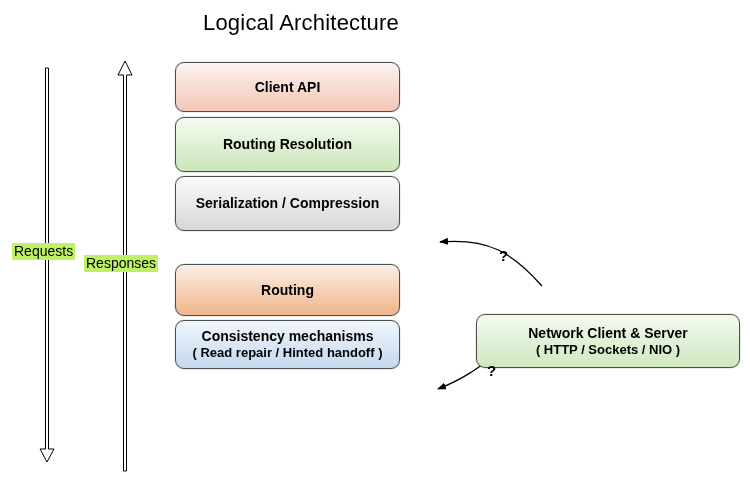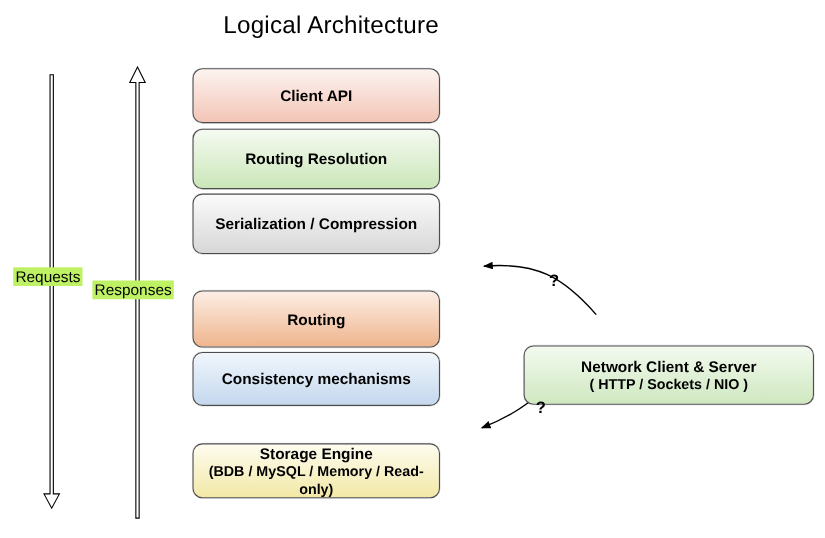--- a/index.html
+++ b/index.html
@@ -120,26 +120,23 @@
   <div class="box stack-box b-routing">
     <div class="label">Routing</div>
   </div>
 
   <div class="box stack-box b-serial">
     <div class="label">Serialization / Compression</div>
   </div>
 
   <div class="box stack-box b-consistency">
     <div class="label">Consistency mechanisms</div>
+    <div class="sublabel">( Read repair / Hinted handoff )</div>
   </div>
 
-  <div class="box stack-box b-storage">
-    <div class="label">Storage Engine</div>
-    <div class="sublabel">(BDB / MySQL / Memory / Read-only)</div>
-  </div>
 
   <div class="box b-network">
     <div class="label">Network Client &amp; Server</div>
     <div class="sublabel">( HTTP / Sockets / NIO )</div>
   </div>
 
   <div class="qmark top">?</div>
   <div class="qmark bottom">?</div>
 
 </div>

